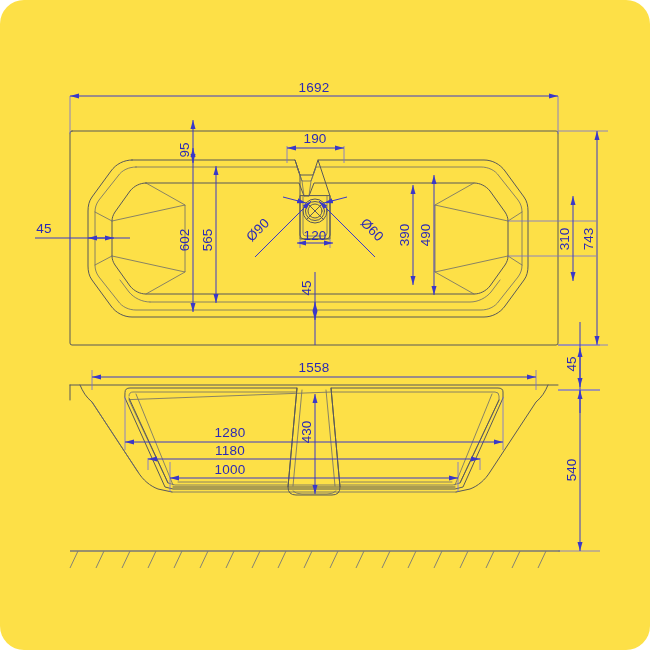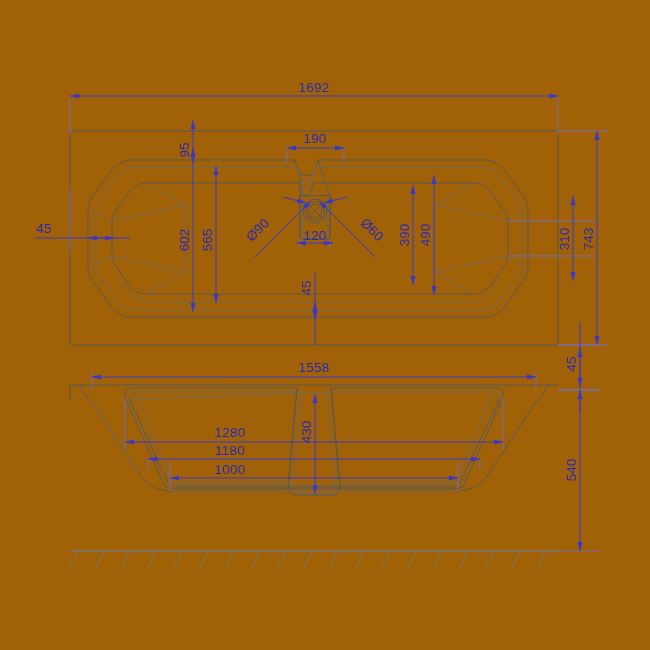--- a/index.html
+++ b/index.html
@@ -11,21 +11,22 @@
   body {
     width: 650px;
     height: 650px;
     font-family: "Liberation Sans", sans-serif;
     overflow: hidden;
   }
   #drawing-root {
     position: relative;
     width: 650px;
     height: 650px;
-    background: #a16207;
+    background: #fde047;
+    border-radius: 24px;
   }
   svg.cad {
     display: block;
     width: 650px;
     height: 650px;
   }
   .obj {
     fill: none;
     stroke: #595959;
     stroke-width: 1;

